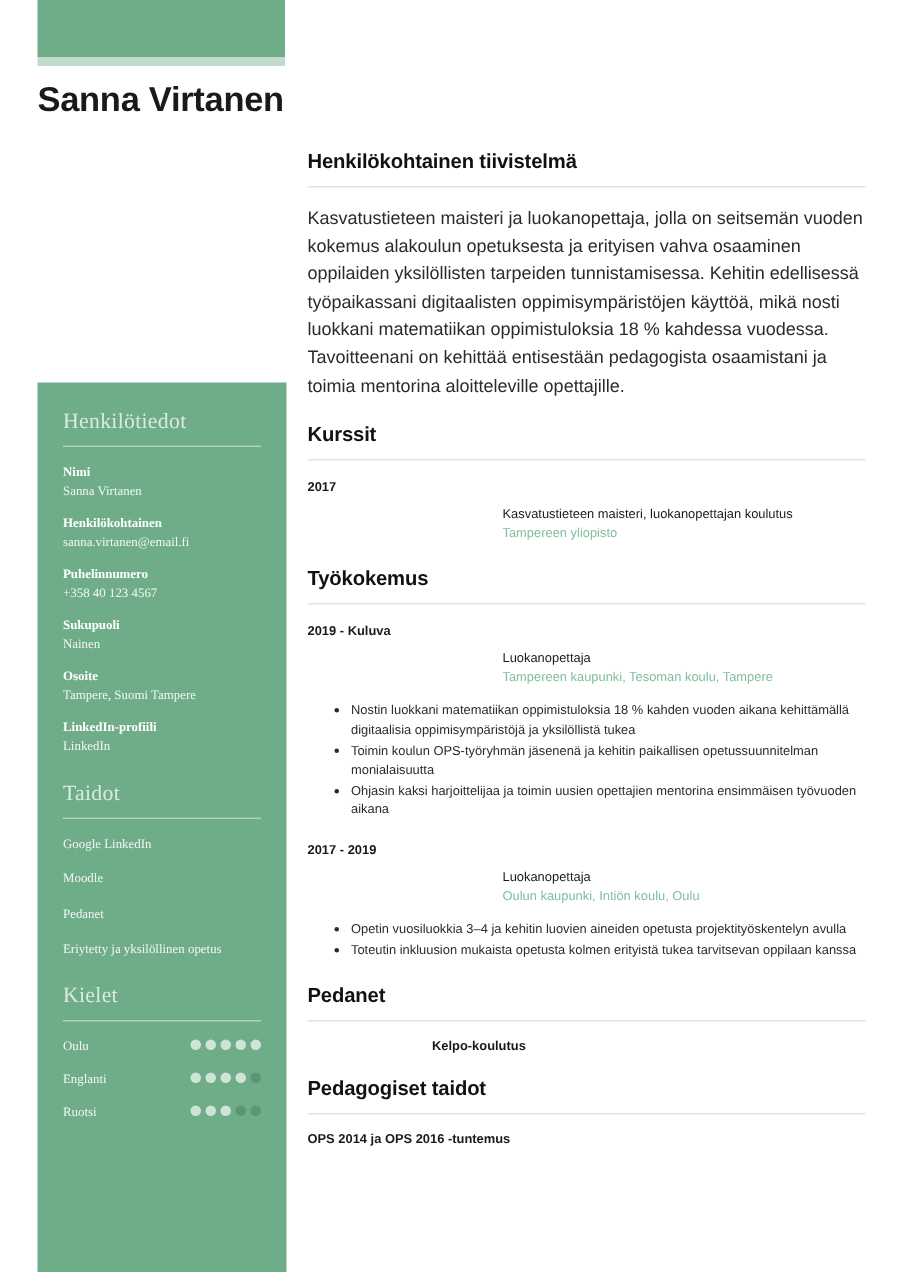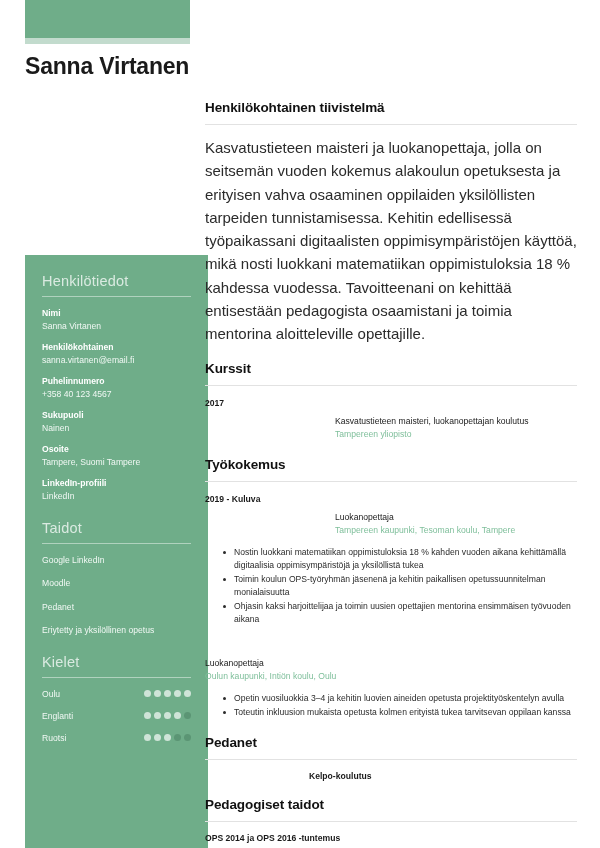--- a/index.html
+++ b/index.html
@@ -44,25 +44,26 @@
     color: #1a1a1a;
     letter-spacing: -0.2px;
     white-space: nowrap;
   }
 
   
   .sidebar {
     position: absolute;
     left: 25px;
     top: 255px;
-    width: 183px;
+    width: 166px;
     height: 593px;
     background: #6fad89;
     padding: 18px 17px 0 17px;
     color: #ffffff;
+    font-family: Liberation Serif, serif;
   }
   .side-section + .side-section { margin-top: 18px; }
   .side-heading {
     font-size: 14.5px;
     font-weight: normal;
     color: #e4f0e9;
     opacity: .92;
     letter-spacing: .2px;
     padding-bottom: 7px;
   }
@@ -118,21 +119,21 @@
     letter-spacing: -0.1px;
   }
   .sec-rule {
     height: 1px;
     background: #e2e2e2;
     margin-top: 9px;
     margin-bottom: 11px;
   }
   .section { margin-bottom: 16px; }
   .summary {
-    font-size: 15px;
+    font-size: 12px;
     line-height: 1.55;
     color: #2b2b2b;
     text-align: left;
   }
   .entry { display: flex; margin-bottom: 6px; }
   .entry-date {
     width: 130px;
     flex: 0 0 130px;
     font-size: 8.6px;
     font-weight: bold;
@@ -168,21 +169,21 @@
   }
   .bullets li:before {
     content: "";
     position: absolute;
     left: 0; top: 5px;
     width: 3px; height: 3px;
     border-radius: 50%;
     background: #2b2b2b;
   }
   .plain-indent {
-    margin-left: 104px;
+    margin-left: 83px;
     font-size: 8.6px;
     font-weight: bold;
     color: #1a1a1a;
   }
   .plain-left {
     font-size: 8.6px;
     font-weight: bold;
     color: #1a1a1a;
   }
 </style>
@@ -305,20 +306,21 @@
           <div class="entry-sub">Tampereen kaupunki, Tesoman koulu, Tampere</div>
         </div>
       </div>
       <ul class="bullets">
         <li>Nostin luokkani matematiikan oppimistuloksia 18 % kahden vuoden aikana kehittämällä digitaalisia oppimisympäristöjä ja yksilöllistä tukea</li>
         <li>Toimin koulun OPS-työryhmän jäsenenä ja kehitin paikallisen opetussuunnitelman monialaisuutta</li>
         <li>Ohjasin kaksi harjoittelijaa ja toimin uusien opettajien mentorina ensimmäisen työvuoden aikana</li>
       </ul>
 
       <div class="entry" style="margin-top:14px;">
+        <div class="entry-date">2017 - 2019</div>
         <div class="entry-body">
           <div class="entry-title">Luokanopettaja</div>
           <div class="entry-sub">Oulun kaupunki, Intiön koulu, Oulu</div>
         </div>
       </div>
       <ul class="bullets">
         <li>Opetin vuosiluokkia 3–4 ja kehitin luovien aineiden opetusta projektityöskentelyn avulla</li>
         <li>Toteutin inkluusion mukaista opetusta kolmen erityistä tukea tarvitsevan oppilaan kanssa</li>
       </ul>
     </section>

